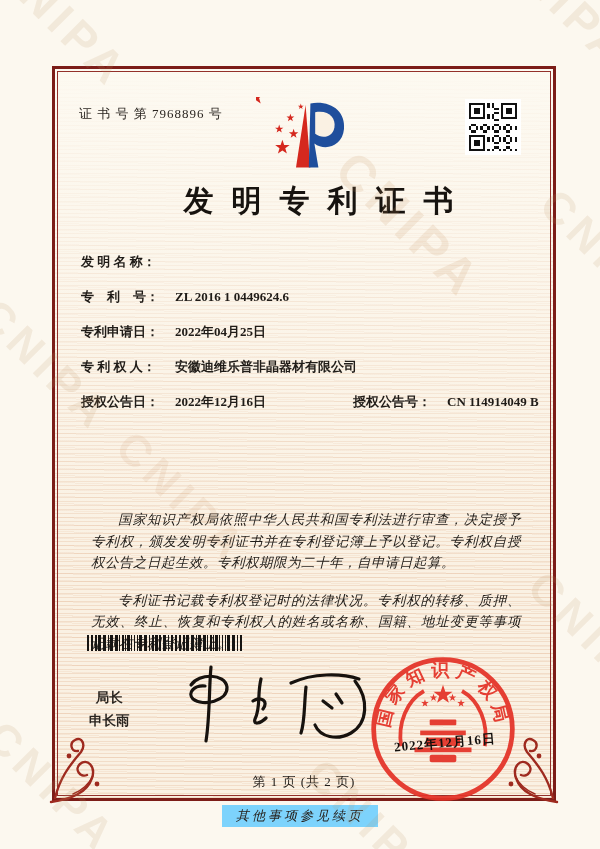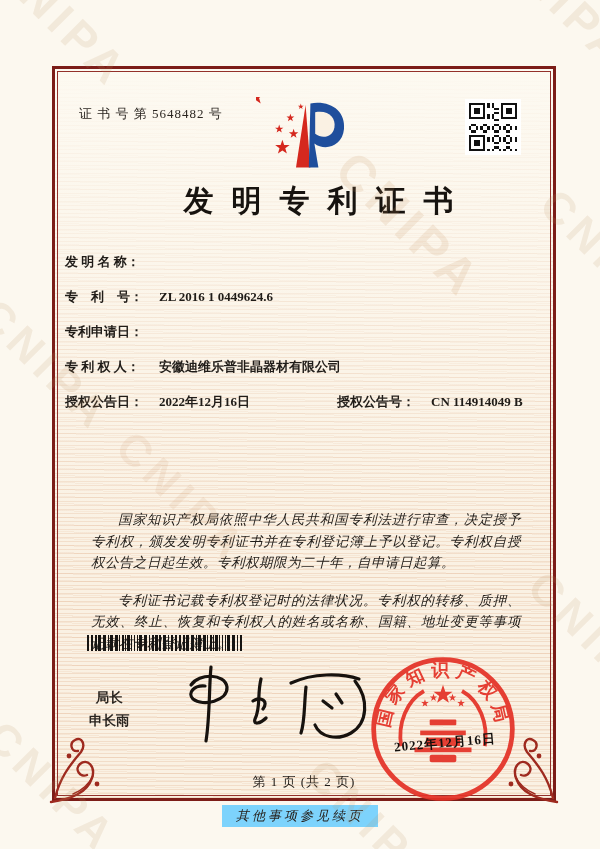--- a/index.html
+++ b/index.html
@@ -39,21 +39,21 @@
     position:absolute;right:32px;top:30px;width:48px;height:48px;
     background:#ffffff;padding:4px;
   }
   .title{
     position:absolute;left:0;right:0;top:112px;text-align:center;
     font-size:30px;font-weight:700;letter-spacing:18px;text-indent:18px;
     color:#17130f;
     margin-left:29px;
   }
   .fields{
-    position:absolute;left:10px;right:16px;top:183px;
+    position:absolute;left:26px;right:16px;top:183px;
     font-size:13px;font-weight:700;line-height:19px;
   }
   .frow{display:flex;margin-bottom:16px;white-space:nowrap;}
   .flabel{flex:0 0 94px;}
   .fvalue{flex:1;}
   .frow-double{display:flex;}
   .pair{display:flex;}
   .pair-left{flex:0 0 272px;}
   .paras{
     position:absolute;left:20px;right:16px;top:424px;
@@ -97,21 +97,21 @@
 <span class="wm" style="left:512px;top:612px;font-size:44px;">CNIPA</span>
 <span class="wm" style="left:-30px;top:762px;font-size:44px;">CNIPA</span>
 <span class="wm" style="left:290px;top:800px;font-size:44px;">CNIPA</span>
 
 <span class="wm" style="left:318px;top:196px;font-size:50px;color:rgba(198,148,98,0.16);">CNIPA</span>
 <span class="wm" style="left:100px;top:472px;font-size:44px;color:rgba(198,148,98,0.13);">CNIPA</span>
 
 <div class="frame">
   <div class="frame-inner"></div>
 
-  <div class="cert-no">证 书 号 第 5648482 号</div>
+  <div class="cert-no">证 书 号 第 7968896 号</div>
 
   <svg class="logo" width="96" height="80" viewBox="0 0 120 100">
     <g fill="#d5281e">
       <path id="st" d="M0,-10 L2.35,-3.09 L9.51,-3.09 L3.8,1.18 L5.88,8.09 L0,4 L-5.88,8.09 L-3.8,1.18 L-9.51,-3.09 L-2.35,-3.09 Z"></path>
     </g>
     <use href="#st" transform="translate(56,12) scale(0.38)" fill="#d5281e"></use>
     <use href="#st" transform="translate(43,26) scale(0.52)" fill="#d5281e"></use>
     <use href="#st" transform="translate(29,40) scale(0.55)" fill="#d5281e"></use>
     <use href="#st" transform="translate(47,46) scale(0.62)" fill="#d5281e"></use>
     <use href="#st" transform="translate(33,63) scale(0.95)" fill="#d5281e"></use>
@@ -216,20 +216,21 @@
   <div class="fields">
     <div class="frow">
       <span class="flabel">发 明 名 称：</span>
     </div>
     <div class="frow">
       <span class="flabel">专　利　号：</span>
       <span class="fvalue">ZL 2016 1 0449624.6</span>
     </div>
     <div class="frow">
       <span class="flabel">专利申请日：</span>
+      <span class="fvalue">2022年04月25日</span>
     </div>
     <div class="frow">
       <span class="flabel">专 利 权 人：</span>
       <span class="fvalue">安徽迪维乐普非晶器材有限公司</span>
     </div>
     <div class="frow frow-double">
       <span class="pair pair-left">
         <span class="flabel">授权公告日：</span>
         <span>2022年12月16日</span>
       </span>

